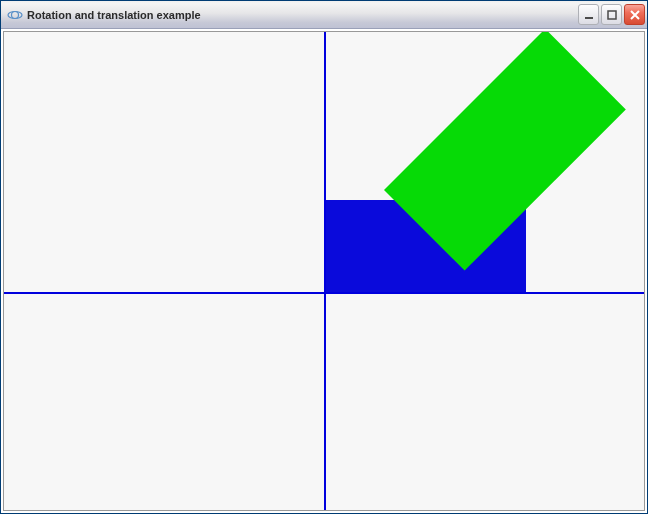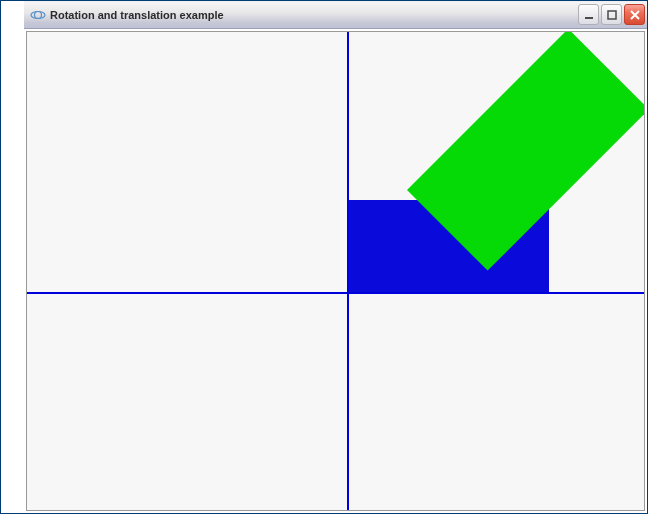--- a/index.html
+++ b/index.html
@@ -11,21 +11,20 @@
       background: #ece9d8;
       overflow: hidden;
     }
     .window {
       width: 648px;
       height: 514px;
       border: 1px solid #003c74;
       background: #fff;
       display: flex;
       flex-direction: column;
-      padding-left: 23px;
     }
     .titlebar {
       height: 28px;
       background: linear-gradient(to bottom,
         #f0f0f0 0%,
         #f4f4f4 10%,
         #e6e6e8 45%,
         #c6c8d6 80%,
         #bfc2d4 100%);
       display: flex;

